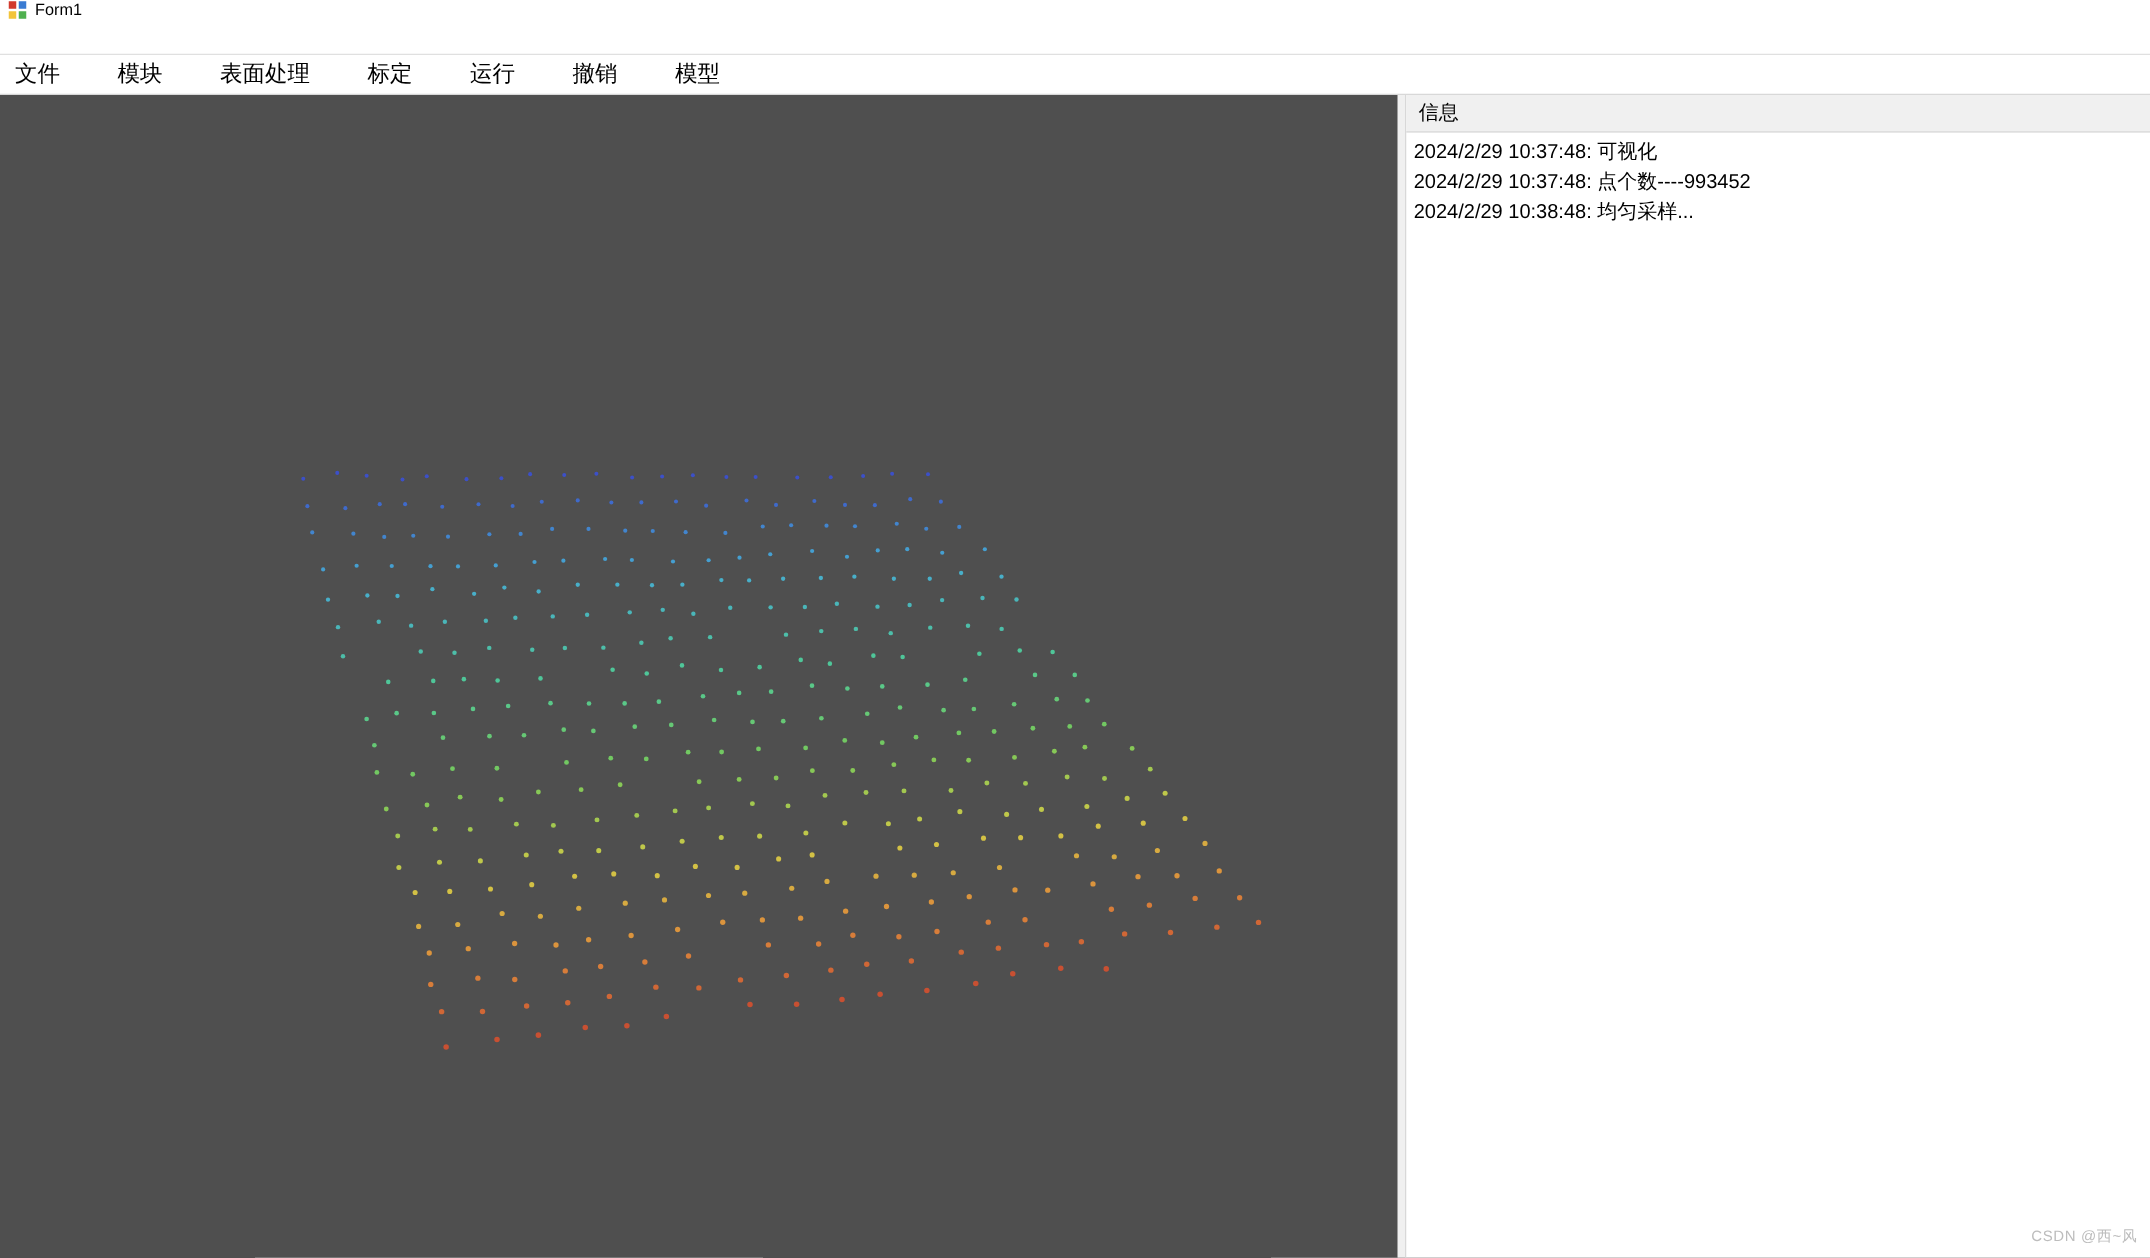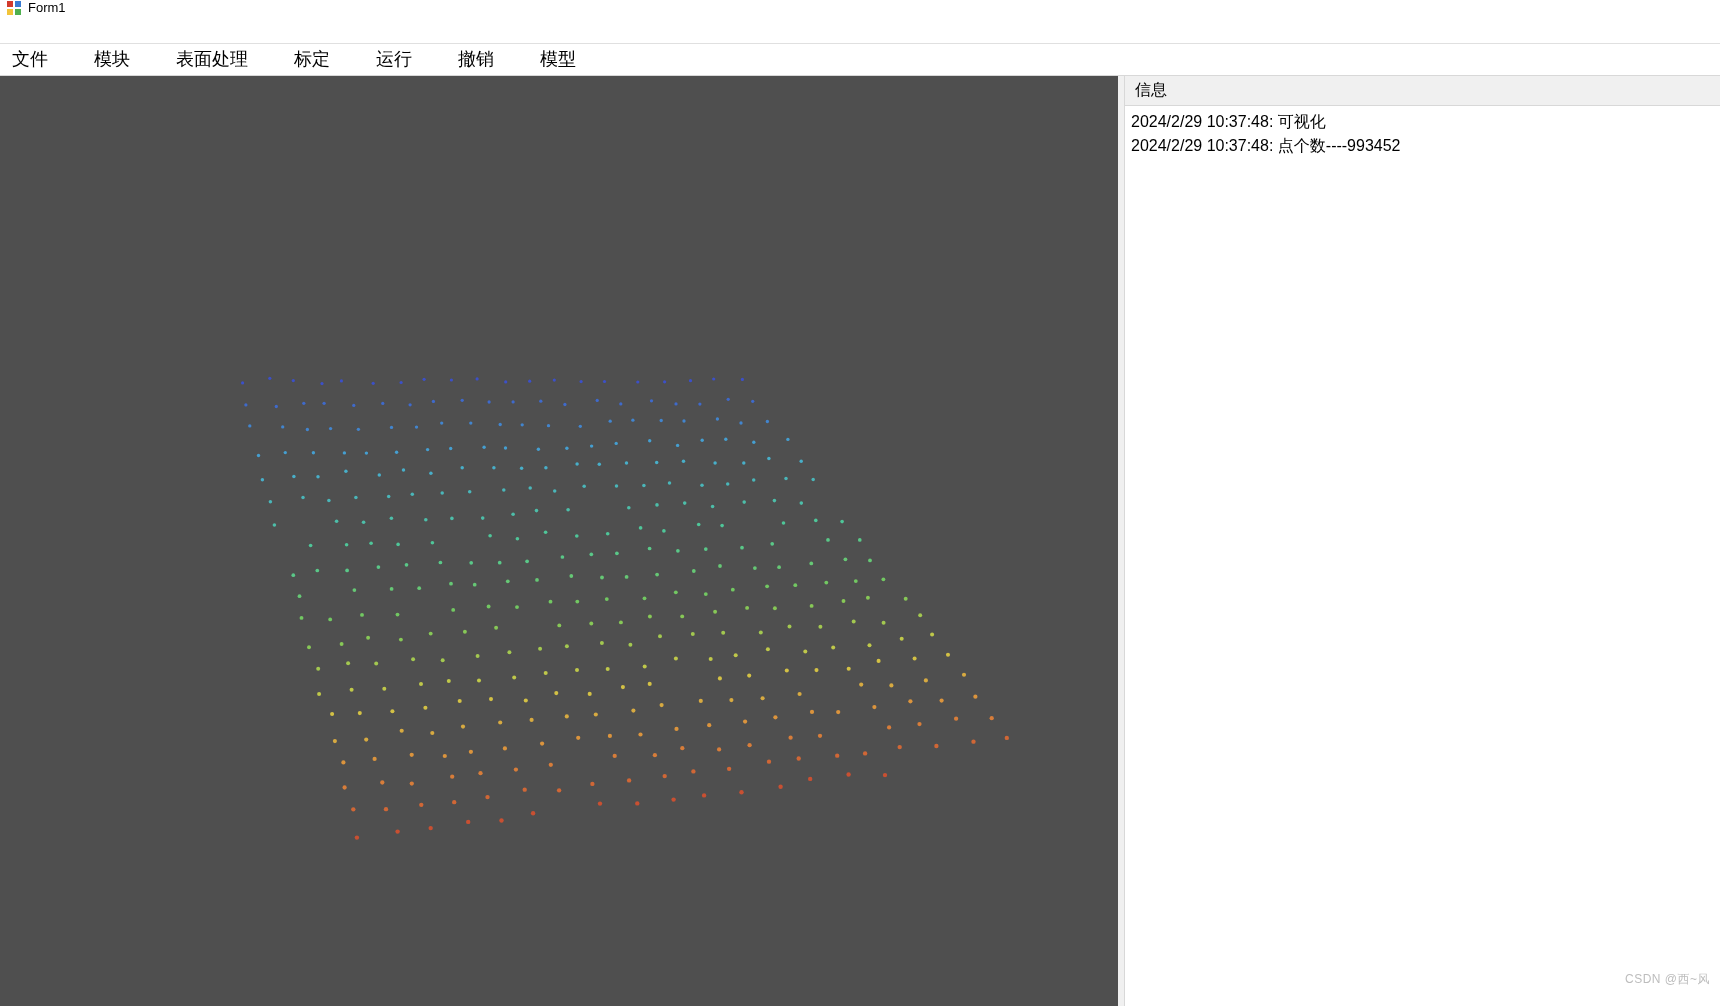--- a/index.html
+++ b/index.html
@@ -82,21 +82,21 @@
     }
     .log-line {
       font-size: 16px;
       color: #000;
       line-height: 1.5;
       white-space: nowrap;
     }
     .watermark {
       position: fixed;
       right: 10px;
-      bottom: 18px;
+      bottom: 8px;
       font-size: 12px;
       color: #bdbdbd;
       letter-spacing: 0.5px;
       pointer-events: none;
     }
   </style>
 </head>
 <body>
 
 <div class="titlebar">
@@ -506,17 +506,18 @@
         <circle cx="848.6" cy="698.5" r="2.20" fill="rgb(200,80,50)"></circle>
         <circle cx="885.0" cy="699.1" r="2.20" fill="rgb(200,80,50)"></circle>
       </svg>
   </div>
   <div class="side-gap"></div>
   <div class="info-panel">
     <div class="info-header">信息</div>
     <div class="log-list">
       <div class="log-line">2024/2/29 10:37:48: 可视化</div>
       <div class="log-line">2024/2/29 10:37:48: 点个数----993452</div>
+      <div class="log-line">2024/2/29 10:38:48: 均匀采样...</div>
     </div>
   </div>
 </div>
 
 <div class="watermark">CSDN @西~风</div>
 
 </body></html>

